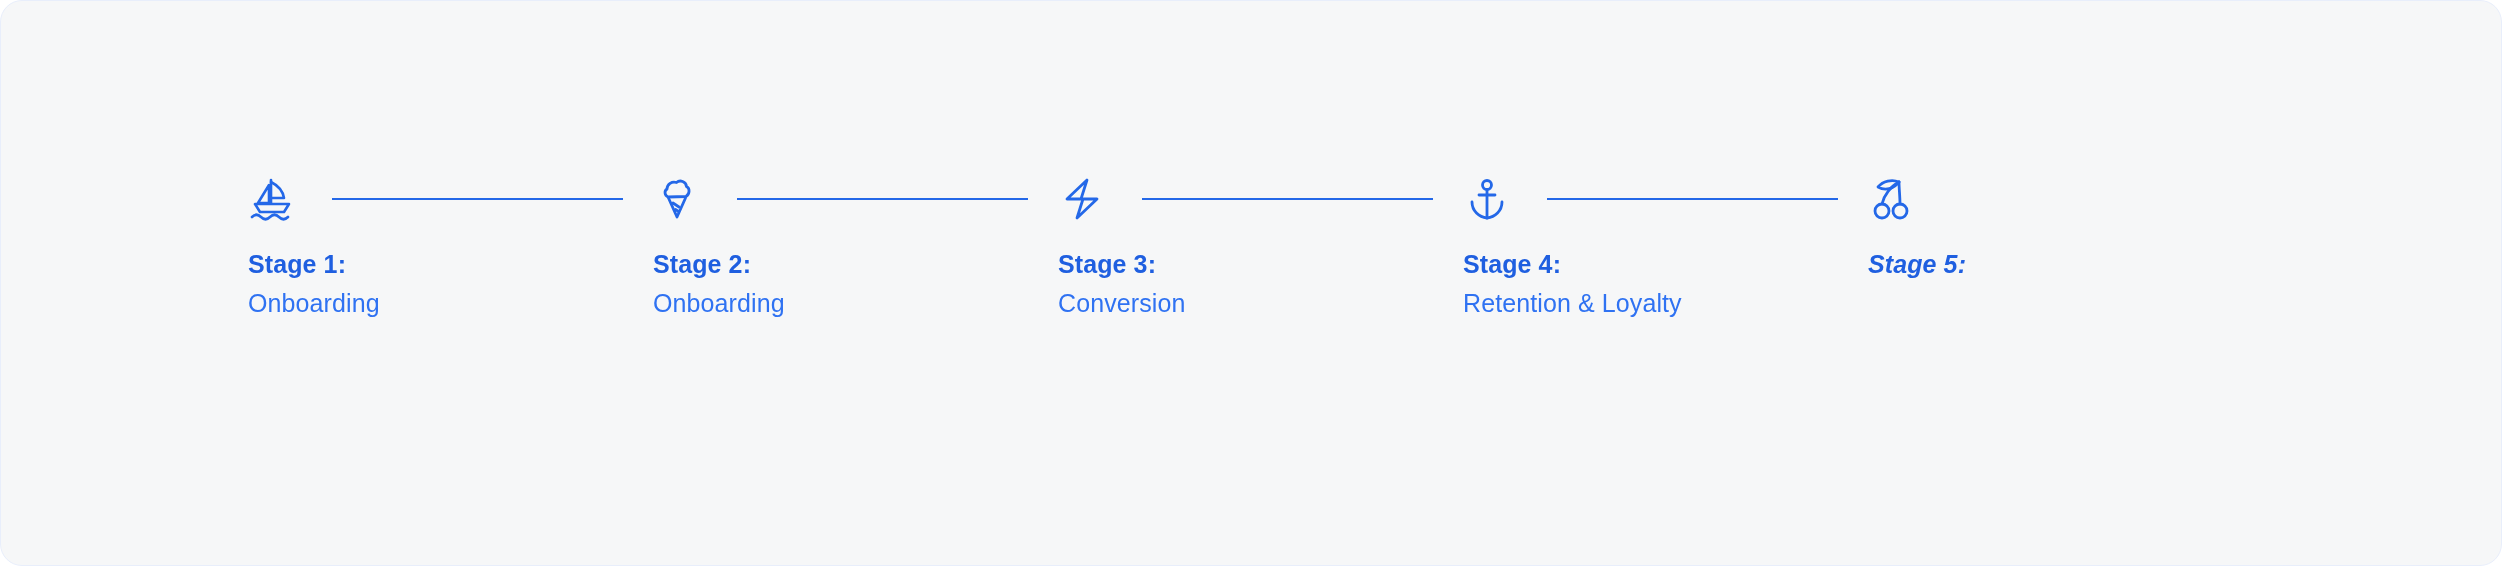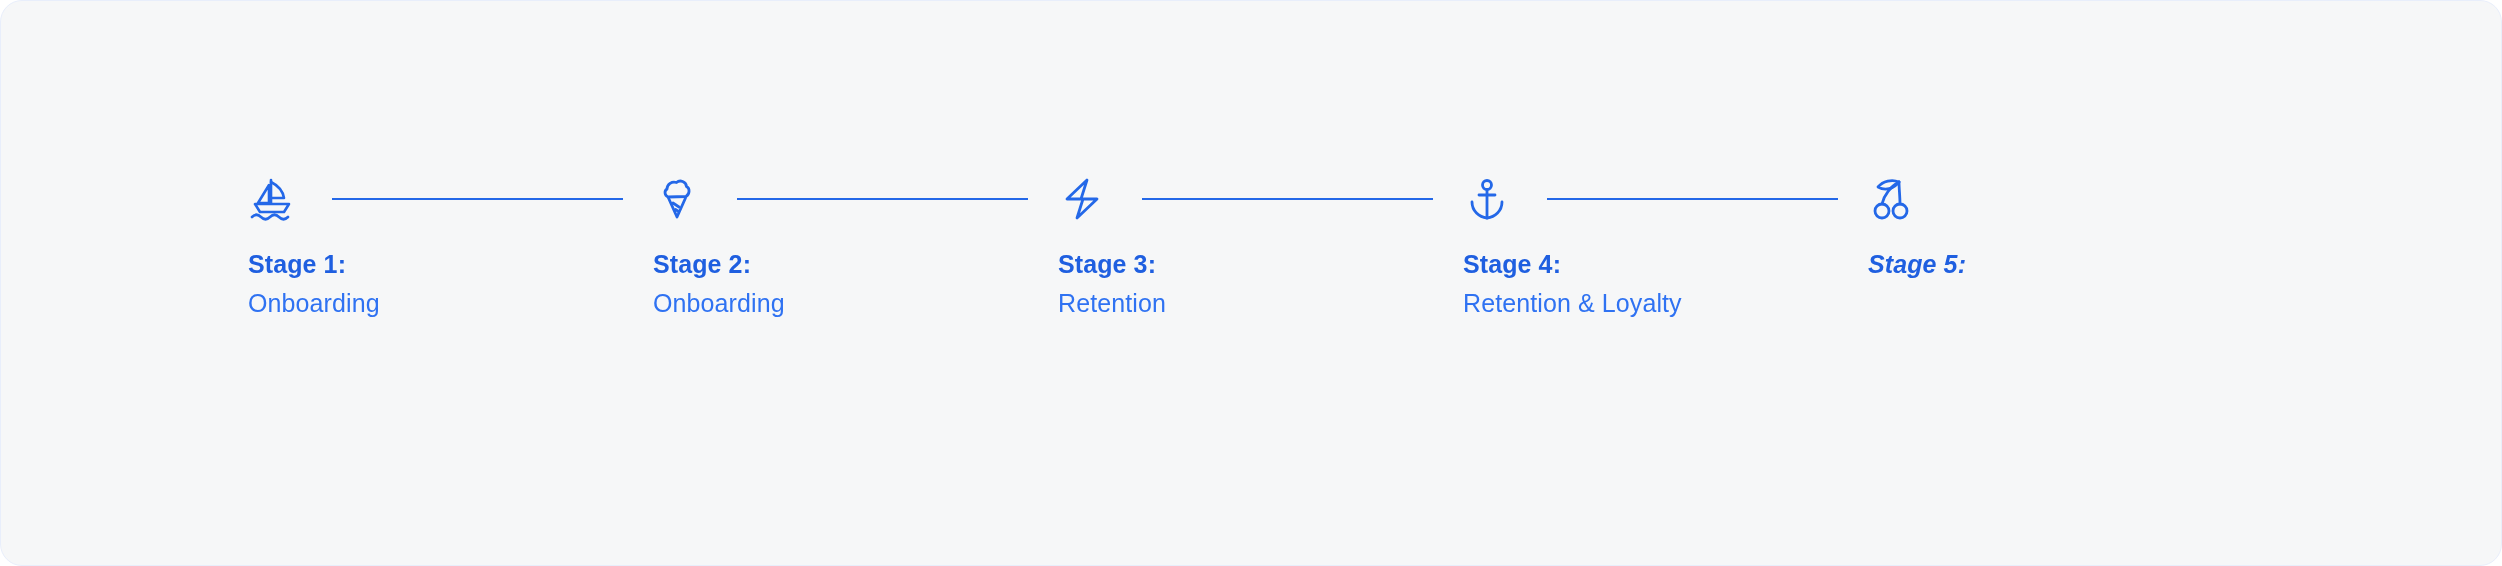--- a/index.html
+++ b/index.html
@@ -152,21 +152,21 @@
       <div class="icon-row">
         <span class="stage-icon">
           <svg viewBox="0 0 52 52" fill="none" stroke="currentColor" stroke-width="2.8" stroke-linecap="round" stroke-linejoin="round">
             <path d="M31 7 L11 26 L27 26 L21 45 L41 26 L25 26 Z"></path>
           </svg>
         </span>
         <div class="connector"></div>
       </div>
       <div class="labels">
         <div class="stage-title">Stage 3:</div>
-        <div class="stage-name">Retention</div>
+        <div class="stage-name">Conversion</div>
       </div>
     </div>
 
     <div class="stage">
       <div class="icon-row">
         <span class="stage-icon">
           <svg viewBox="0 0 52 52" fill="none" stroke="currentColor" stroke-width="2.8" stroke-linecap="round" stroke-linejoin="round">
             <circle cx="26" cy="12" r="4.5"></circle>
             <path d="M26 17 L26 45"></path>
             <path d="M18 22 L34 22"></path>

